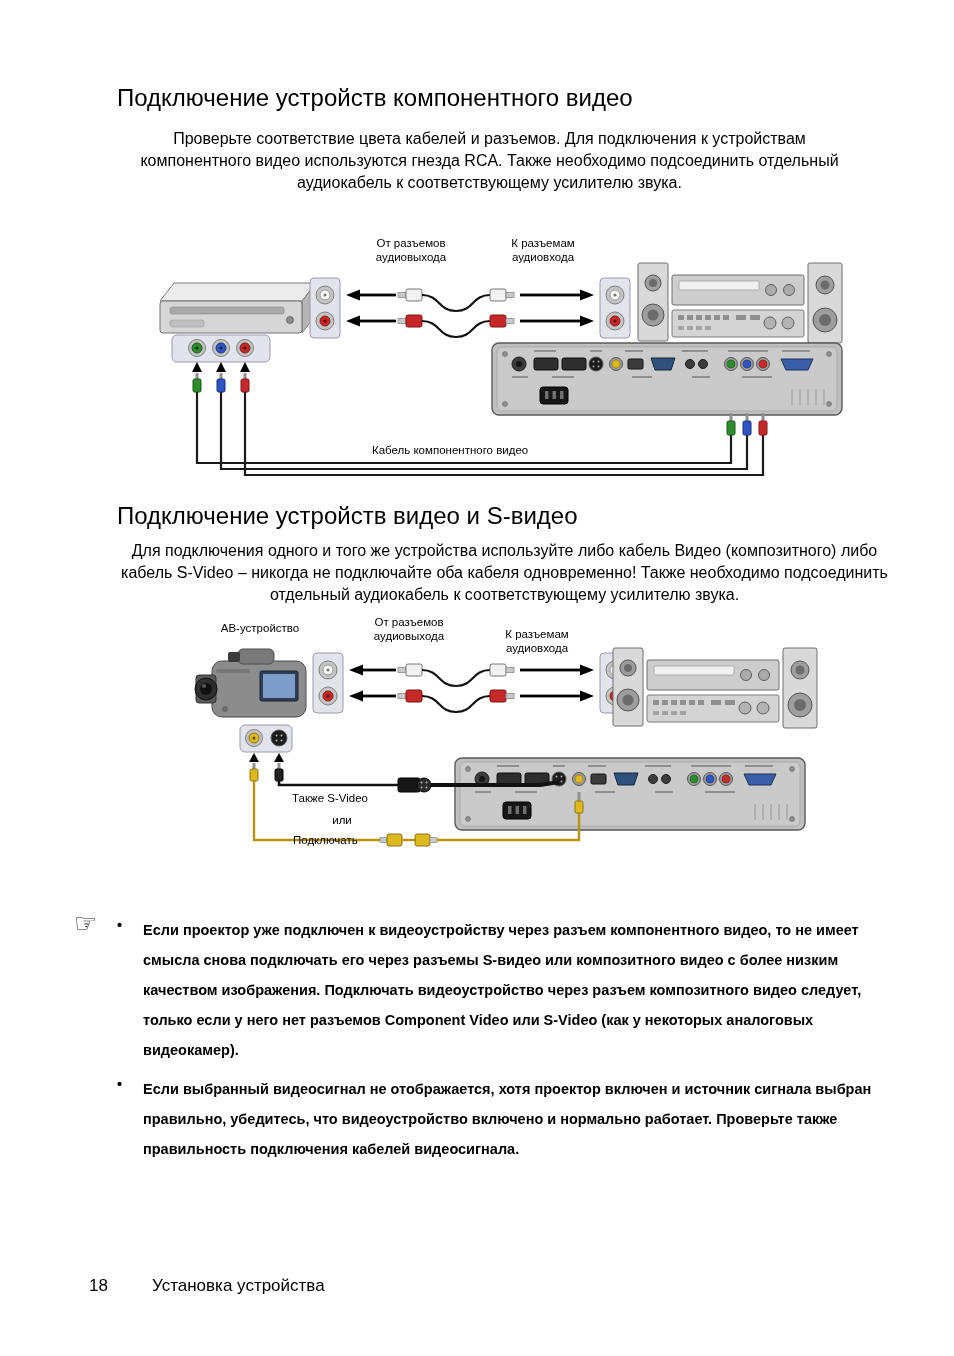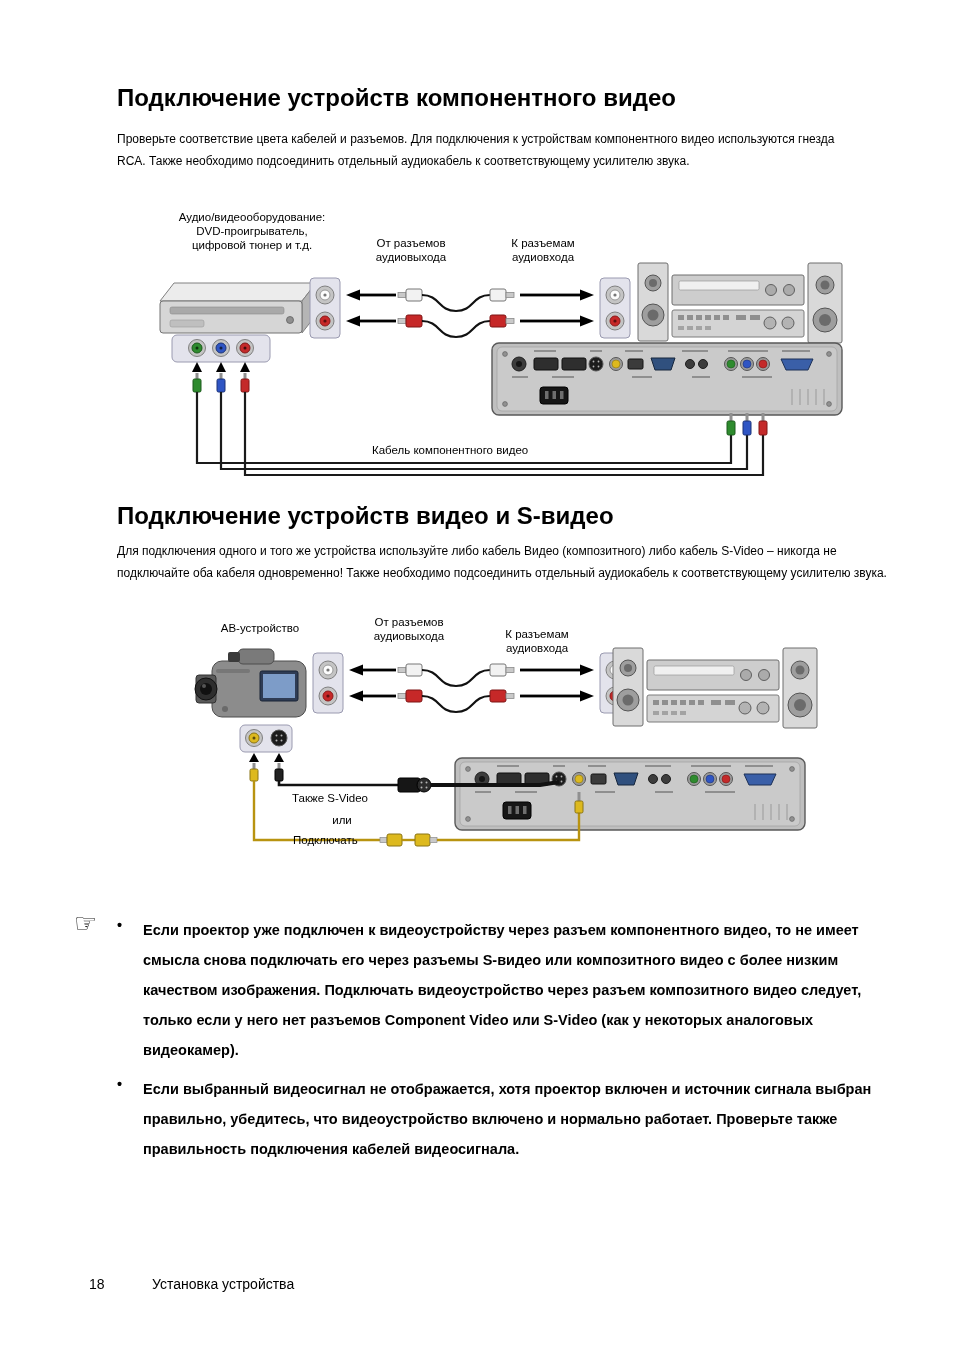--- a/index.html
+++ b/index.html
@@ -1,31 +1,31 @@
 <!DOCTYPE html>
 <html><head>
 <meta charset="utf-8">
 <style>
   html,body{margin:0;padding:0;}
   body{
     width:954px;height:1356px;position:relative;background:#ffffff;
     font-family:"Liberation Sans","DejaVu Sans",sans-serif;color:#000;overflow:hidden;
   }
-  .h1{position:absolute;left:117px;font-size:24px;font-weight:bold;line-height:28px;white-space:nowrap;}
-  .para{position:absolute;left:117px;font-size:12px;line-height:22px;}
+  .h1{position:absolute;left:117px;font-size:24px;font-weight:normal;line-height:28px;white-space:nowrap;}
+  .para{position:absolute;left:117px;font-size:16px;line-height:22px;text-align:center;}
   .diagram{position:absolute;left:0;width:954px;}
   .diagram svg{position:absolute;left:0;top:0;}
   .dlabel{position:absolute;font-size:11.5px;line-height:14px;text-align:center;white-space:pre-line;}
   .dlabel.la{text-align:left;white-space:nowrap;}
   .note-icon{position:absolute;font-size:26px;line-height:26px;color:#222;}
   .notes{position:absolute;}
   .note-item{display:flex;margin-bottom:9px;}
   .bullet{width:26px;flex:0 0 26px;font-weight:bold;font-size:14.5px;line-height:21px;}
   .note-text{flex:1;font-weight:bold;font-size:14.5px;line-height:30px;}
-  .footer-num,.footer-label{position:absolute;font-size:14px;white-space:nowrap;}
+  .footer-num,.footer-label{position:absolute;font-size:17px;white-space:nowrap;}
 </style>
 </head>
 <body>
 
 <svg width="0" height="0" style="position:absolute" aria-hidden="true">
   <defs>
     <g id="audio-jack-panel">
       <rect x="0" y="0" width="30" height="60" rx="4" fill="#e3e3ec" stroke="#9a9ab0"></rect>
       <circle cx="15" cy="17" r="9" fill="#c4c4c4" stroke="#808080"></circle>
       <circle cx="15" cy="17" r="5" fill="#fdfdfd" stroke="#999"></circle>
@@ -203,23 +203,20 @@
     </g>
     <g>
       <rect x="729.5" y="208" width="3" height="8" fill="#909090"></rect>
         <rect x="727" y="216" width="8" height="14" rx="1.5" fill="#2e8b2e" stroke="#1c5a1c"></rect>
       <rect x="745.5" y="208" width="3" height="8" fill="#909090"></rect>
         <rect x="743" y="216" width="8" height="14" rx="1.5" fill="#2f55c4" stroke="#1c3377"></rect>
       <rect x="761.5" y="208" width="3" height="8" fill="#909090"></rect>
         <rect x="759" y="216" width="8" height="14" rx="1.5" fill="#c42a2a" stroke="#801717"></rect>
     </g>
   </svg>
-  <div class="dlabel" style="left:143px;top:5px;width:218px">Аудио/видеооборудование:
-DVD-проигрыватель,
-цифровой тюнер и т.д.</div>
   <div class="dlabel" style="left:350px;top:31px;width:122px">От разъемов
 аудиовыхода</div>
   <div class="dlabel" style="left:482px;top:31px;width:122px">К разъемам
 аудиовхода</div>
   <div class="dlabel la" style="left:372px;top:238px;width:220px">Кабель компонентного видео</div>
 </div>
 
 <div class="h1" style="top:502px">Подключение устройств видео и S-видео</div>
 <div class="para" style="top:540px;width:775px">Для подключения одного и того же устройства используйте либо кабель Видео (композитного) либо кабель S-Video – никогда не подключайте оба кабеля одновременно! Также необходимо подсоединить отдельный аудиокабель к соответствующему усилителю звука.</div>
 

